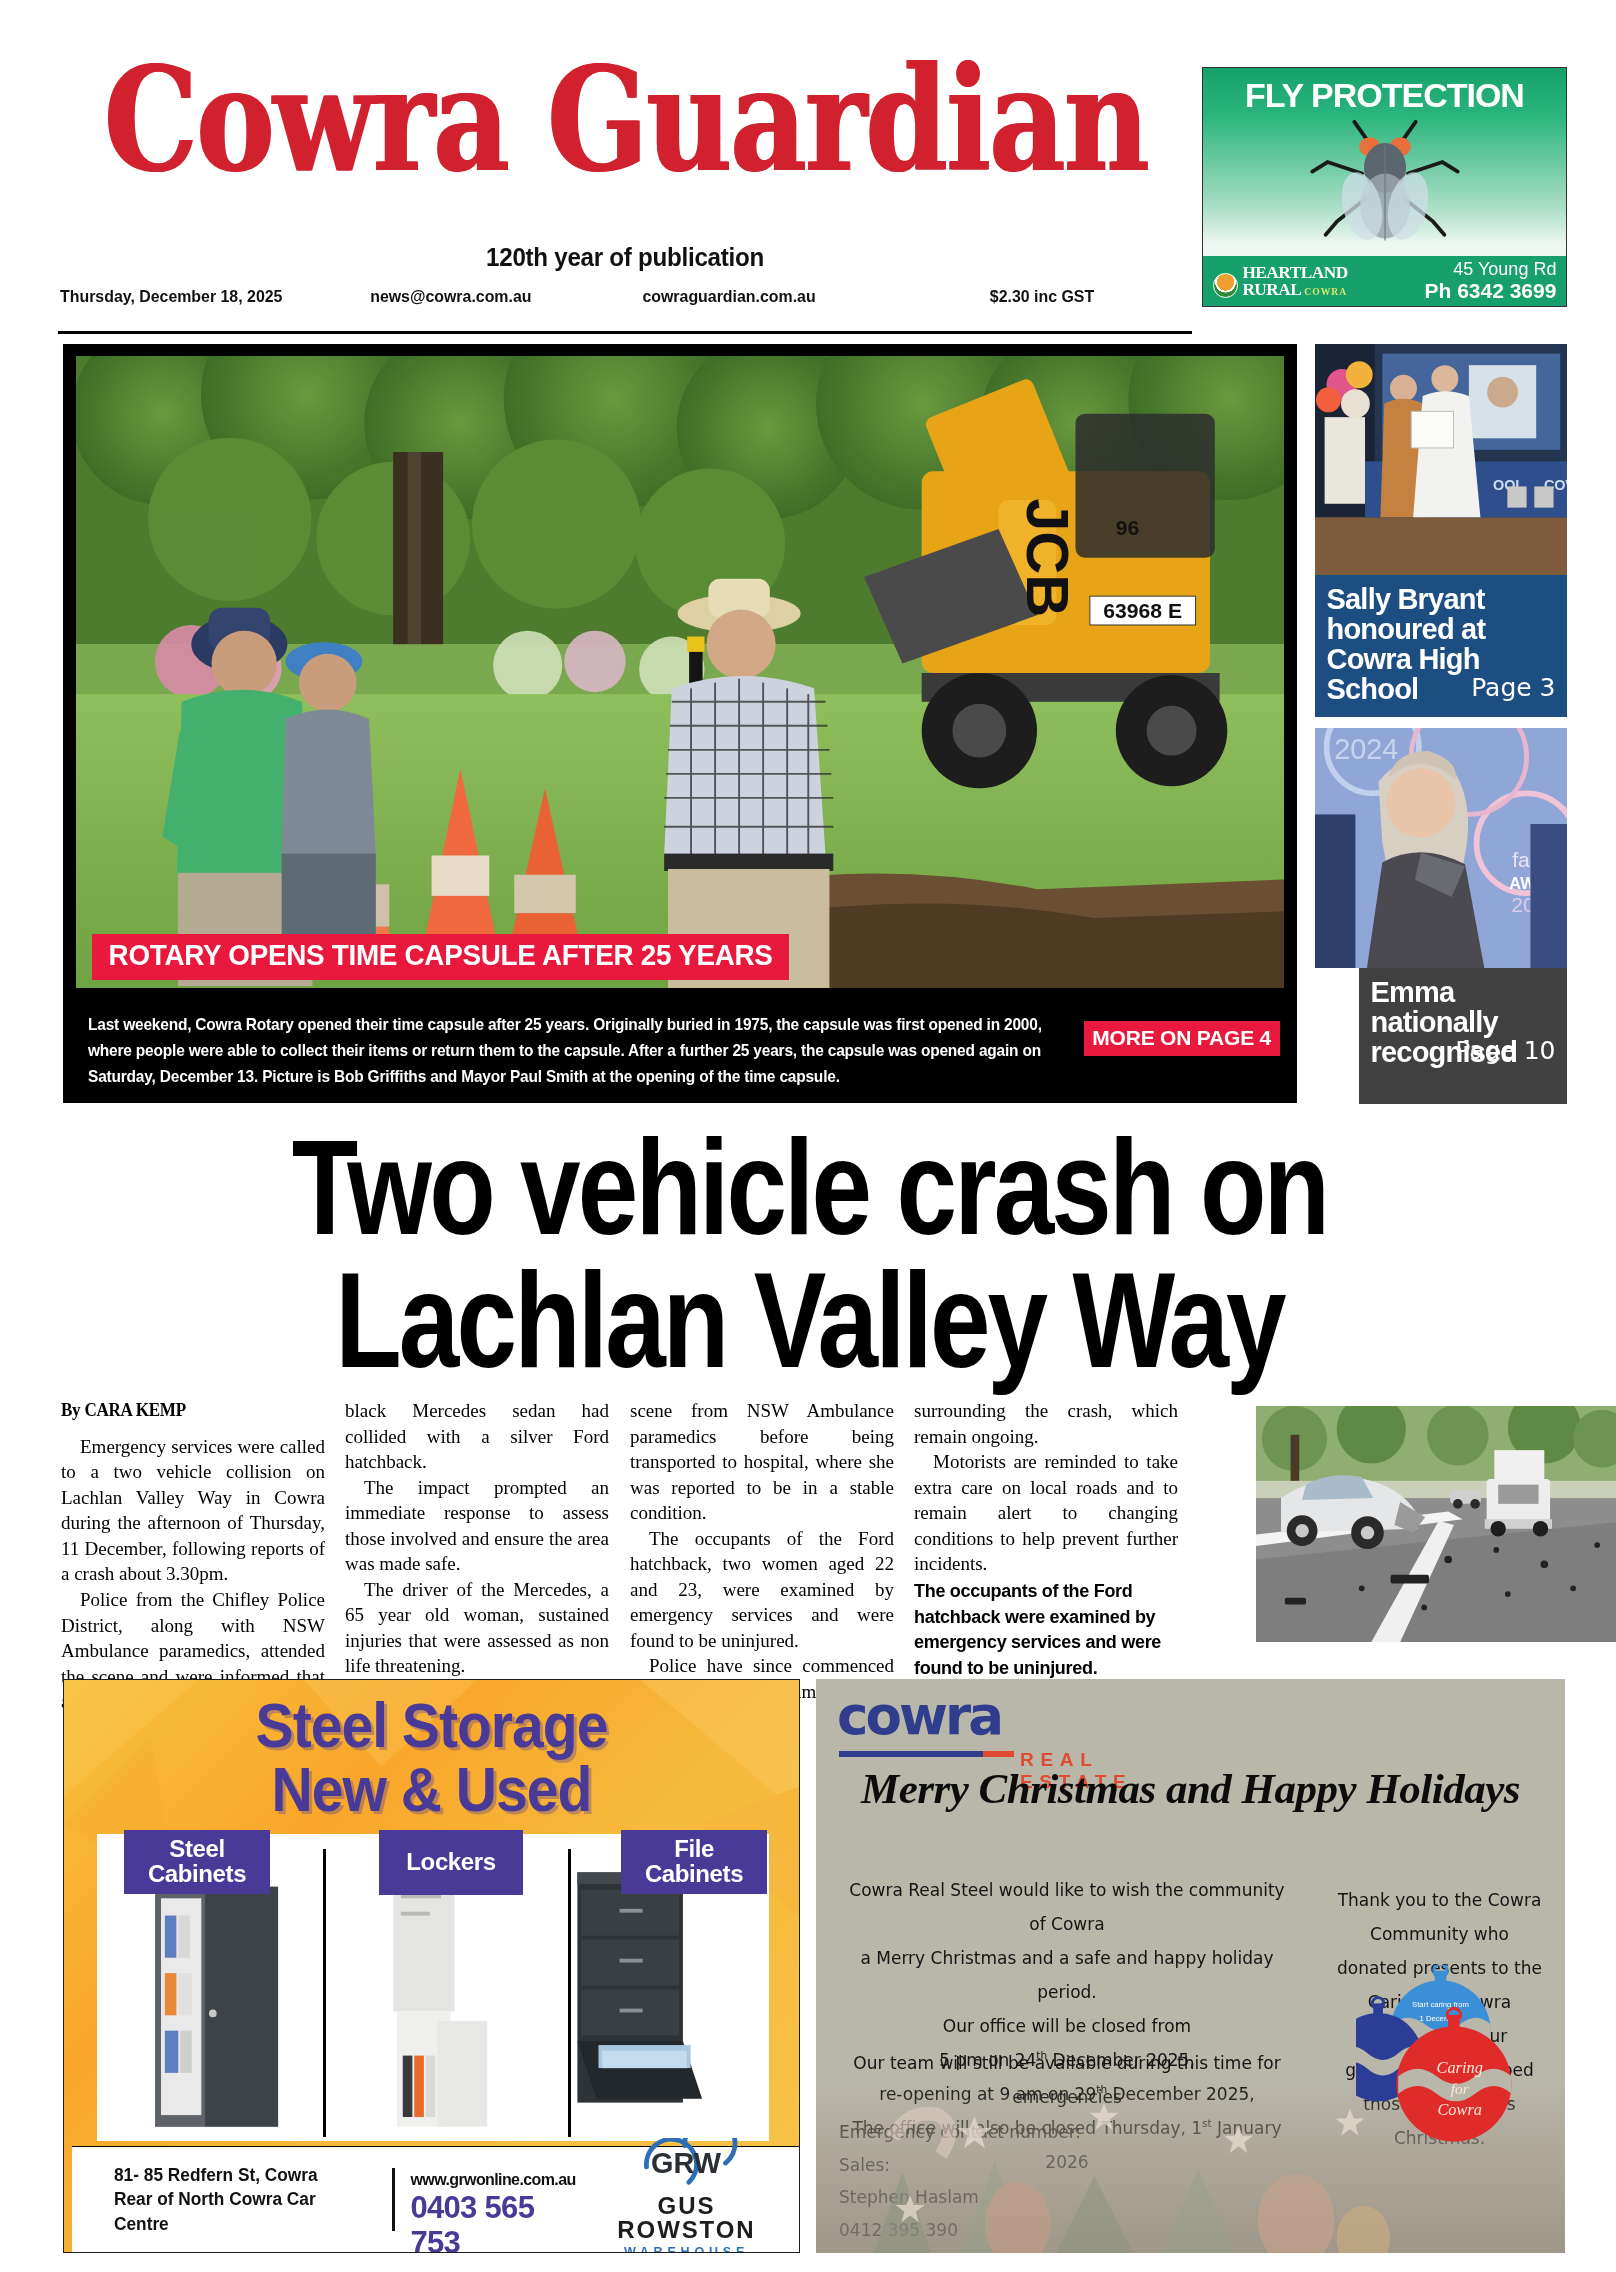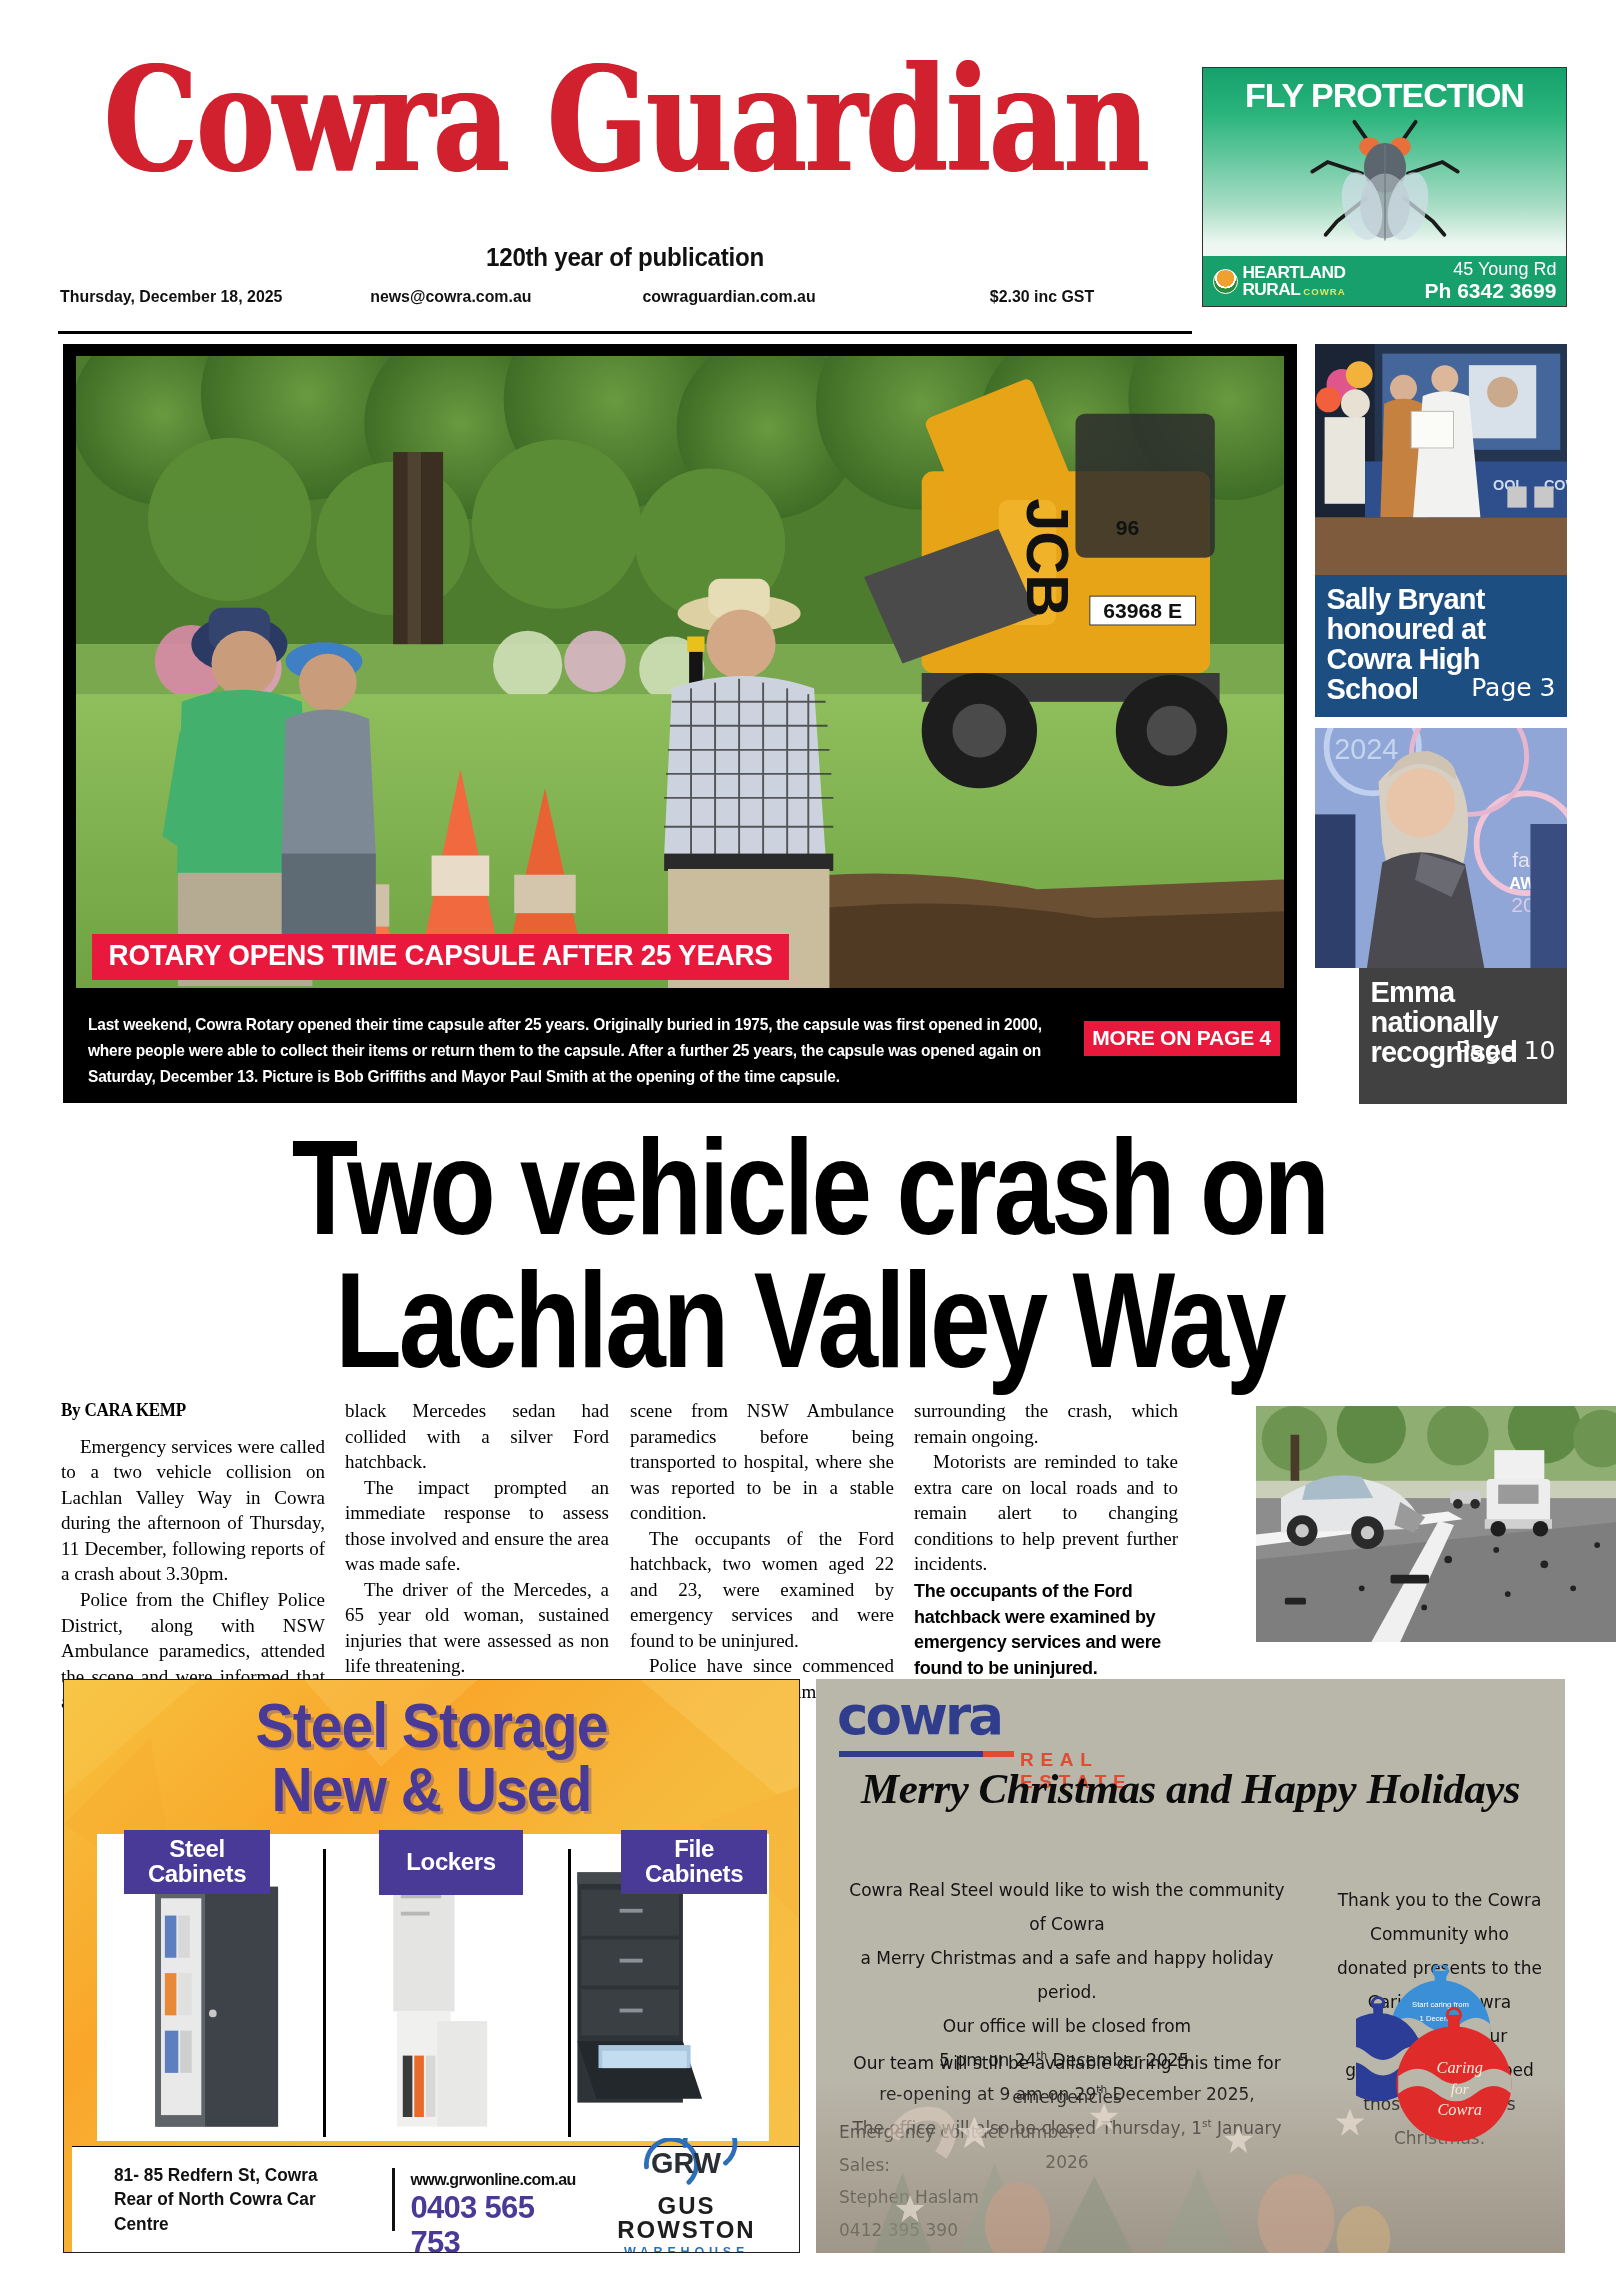--- a/index.html
+++ b/index.html
@@ -58,21 +58,21 @@
   .flyad-title {
     position:absolute; top:7.7px; left:0; width:100%;
     text-align:center; font-size:34px; font-weight:800; color:#fff;
     letter-spacing:-1px;
     font-family:"Liberation Sans", sans-serif;
   }
   .flyad-bar {
     position:absolute; left:0; bottom:0; width:100%; height:50px; background:#17a06b;
     display:flex; align-items:center;
   }
-  .flyad-logo { margin-left:9.6px; display:flex; align-items:center; }
+  .flyad-logo { margin-left:9.6px; display:flex; align-items:flex-end;font-family:Liberation Serif, serif; }
   .flyad-logo-mark {
     width:25px;height:25px;border-radius:50%;
     background: radial-gradient(circle at 50% 35%, #f0a030 0%, #f0a030 45%, #ffffff 46%, #ffffff 55%, #2e8b3a 56%);
     border:1.4px solid #fff; margin-right:4.8px; flex:none;
   }
   .flyad-logo-txt { line-height:1.0; }
   .flyad-logo-txt .l1 { font-size:17.3px; font-weight:800; color:#fff; letter-spacing:-0.5px;}
   .flyad-logo-txt .l2 { font-size:17.3px; font-weight:800; color:#fff; letter-spacing:-0.5px;}
   .flyad-logo-txt .l3 { font-size:9.6px; font-weight:700; color:#d8e96a; letter-spacing:1px; display:inline-block; margin-left:2.9px;}
   .flyad-addr {

